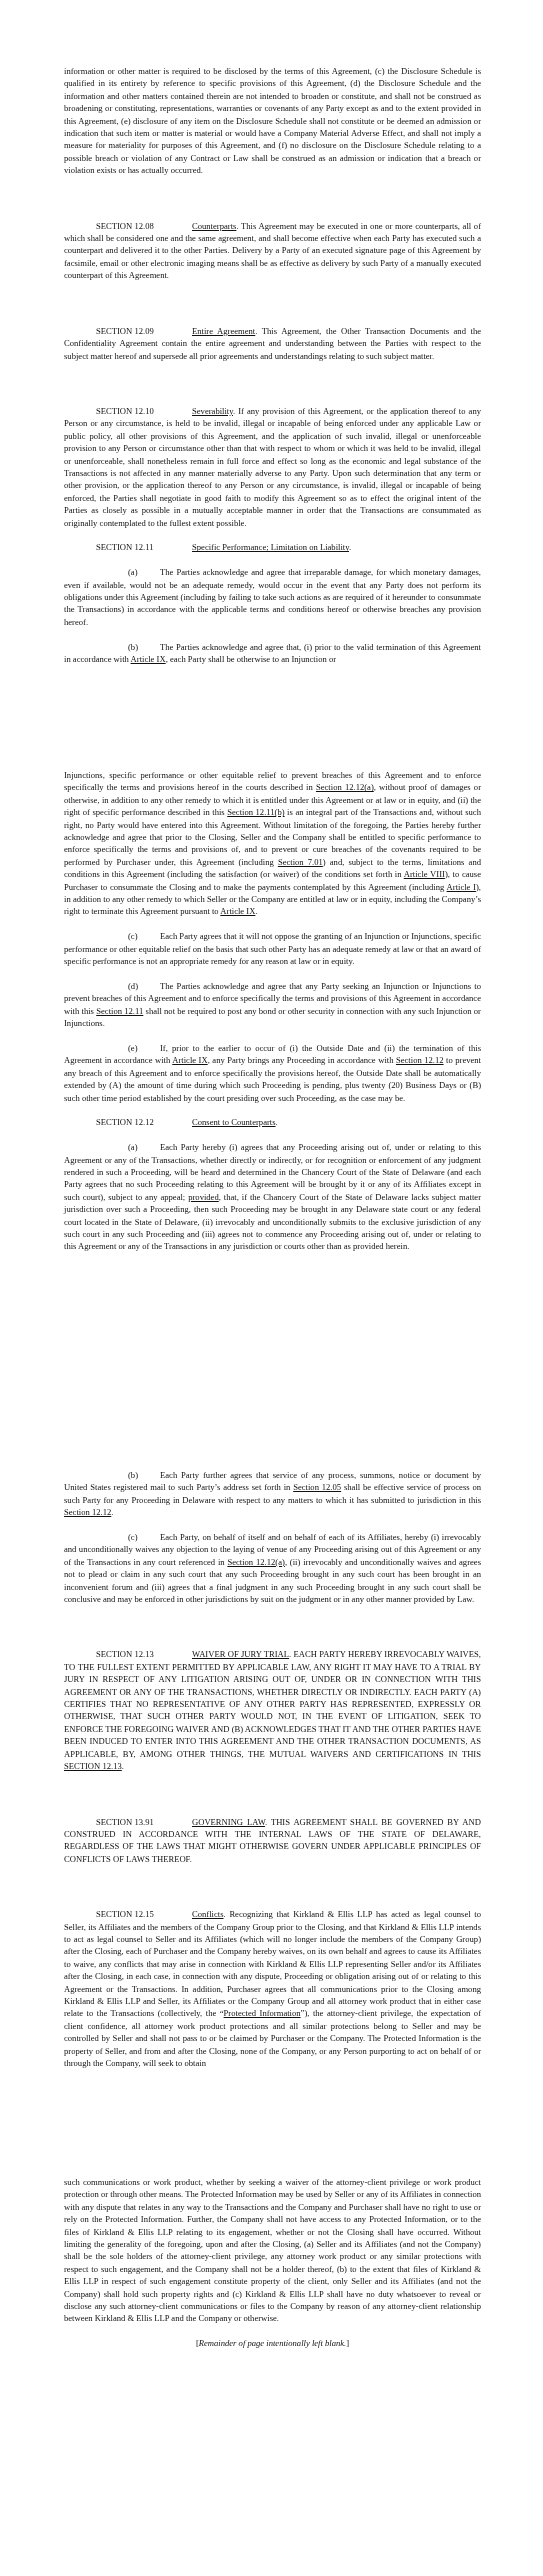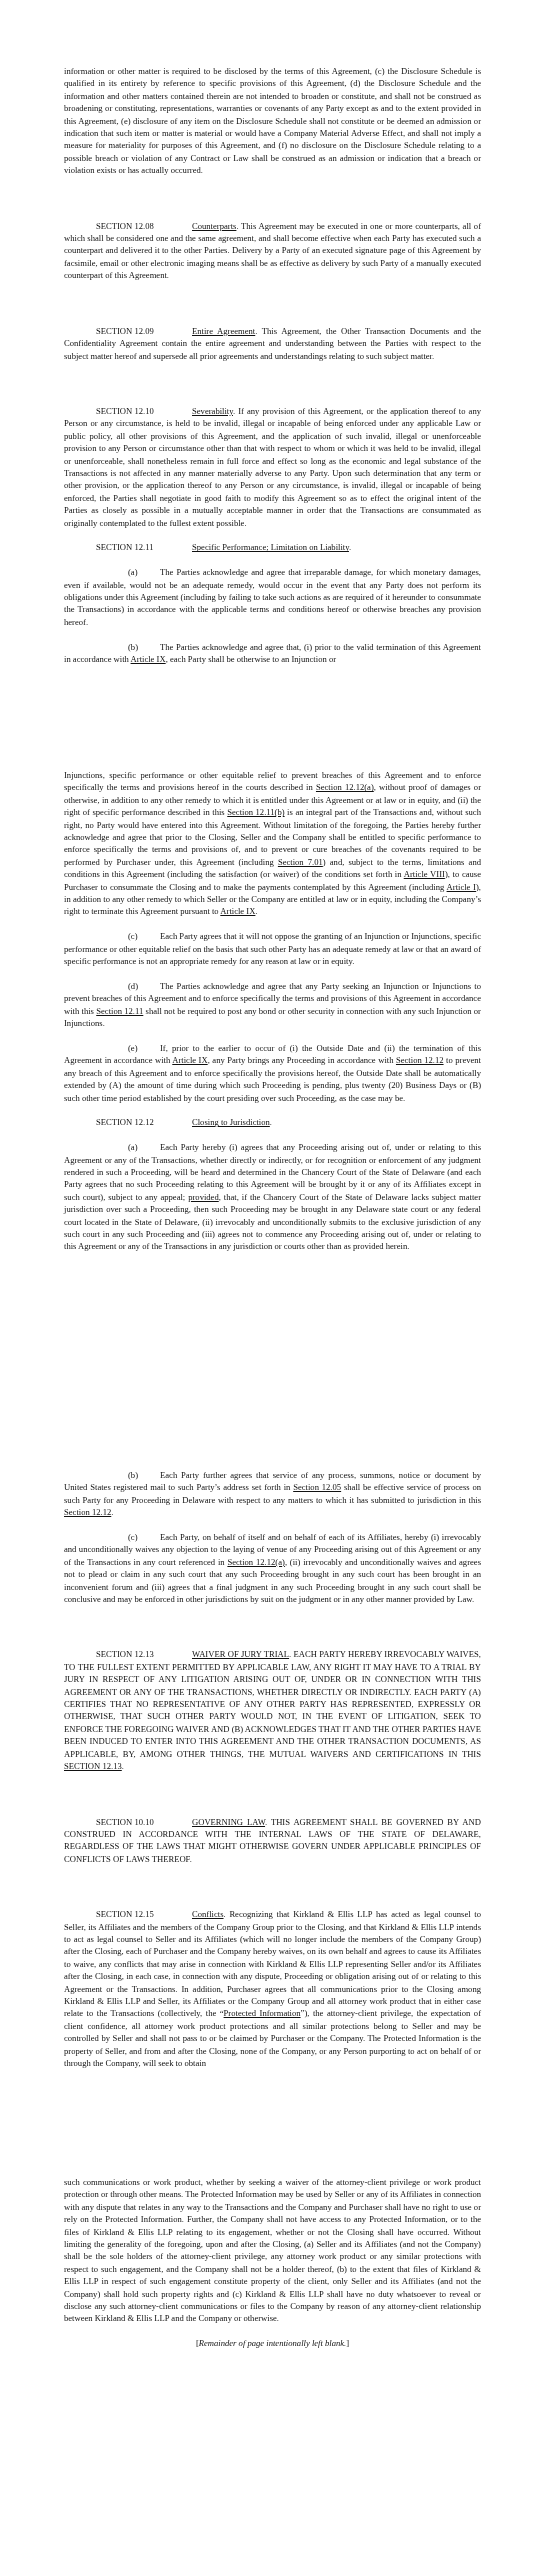--- a/index.html
+++ b/index.html
@@ -32,30 +32,30 @@
         <p class="para sub"><span class="sub-label">(a)</span><span>The Parties acknowledge and agree that irreparable damage, for which monetary damages, even if available, would not be an adequate remedy, would occur in the event that any Party does not perform its obligations under this Agreement (including by failing to take such actions as are required of it hereunder to consummate the Transactions) in accordance with the applicable terms and conditions hereof or otherwise breaches any provision hereof.</span></p>
         <p class="para sub"><span class="sub-label">(b)</span><span>The Parties acknowledge and agree that, (i) prior to the valid termination of this Agreement in accordance with </span><span class="u">Article IX</span><span>, each Party shall be otherwise to an Injunction or</span></p>
       </div>
   </section>
   <section class="page" style="top:704px">
     <div class="content" style="top:65px">
         <p class="para"><span>Injunctions, specific performance or other equitable relief to prevent breaches of this Agreement and to enforce specifically the terms and provisions hereof in the courts described in </span><span class="u">Section 12.12(a)</span><span>, without proof of damages or otherwise, in addition to any other remedy to which it is entitled under this Agreement or at law or in equity, and (ii) the right of specific performance described in this </span><span class="u">Section 12.11(b)</span><span> is an integral part of the Transactions and, without such right, no Party would have entered into this Agreement.  Without limitation of the foregoing, the Parties hereby further acknowledge and agree that prior to the Closing, Seller and the Company shall be entitled to specific performance to enforce specifically the terms and provisions of, and to prevent or cure breaches of the covenants required to be performed by Purchaser under, this Agreement (including </span><span class="u">Section 7.01</span><span>) and, subject to the terms, limitations and conditions in this Agreement (including the satisfaction (or waiver) of the conditions set forth in </span><span class="u">Article VIII</span><span>), to cause Purchaser to consummate the Closing and to make the payments contemplated by this Agreement (including </span><span class="u">Article I</span><span>), in addition to any other remedy to which Seller or the Company are entitled at law or in equity, including the Company’s right to terminate this Agreement pursuant to </span><span class="u">Article IX</span><span>.</span></p>
         <p class="para sub"><span class="sub-label">(c)</span><span>Each Party agrees that it will not oppose the granting of an Injunction or Injunctions, specific performance or other equitable relief on the basis that such other Party has an adequate remedy at law or that an award of specific performance is not an appropriate remedy for any reason at law or in equity.</span></p>
         <p class="para sub"><span class="sub-label">(d)</span><span>The Parties acknowledge and agree that any Party seeking an Injunction or Injunctions to prevent breaches of this Agreement and to enforce specifically the terms and provisions of this Agreement in accordance with this </span><span class="u">Section 12.11</span><span> shall not be required to post any bond or other security in connection with any such Injunction or Injunctions.</span></p>
         <p class="para sub"><span class="sub-label">(e)</span><span>If, prior to the earlier to occur of (i) the Outside Date and (ii) the termination of this Agreement in accordance with </span><span class="u">Article IX</span><span>, any Party brings any Proceeding in accordance with </span><span class="u">Section 12.12</span><span> to prevent any breach of this Agreement and to enforce specifically the provisions hereof, the Outside Date shall be automatically extended by (A) the amount of time during which such Proceeding is pending, plus twenty (20) Business Days or (B) such other time period established by the court presiding over such Proceeding, as the case may be.</span></p>
-        <p class="para heading-only"><span class="sec-num">SECTION 12.12</span><span class="u">Closing to Jurisdiction</span><span>.</span></p>
+        <p class="para heading-only"><span class="sec-num">SECTION 12.12</span><span class="u">Consent to Counterparts</span><span>.</span></p>
         <p class="para sub"><span class="sub-label">(a)</span><span>Each Party hereby (i) agrees that any Proceeding arising out of, under or relating to this Agreement or any of the Transactions, whether directly or indirectly, or for recognition or enforcement of any judgment rendered in such a Proceeding, will be heard and determined in the Chancery Court of the State of Delaware (and each Party agrees that no such Proceeding relating to this Agreement will be brought by it or any of its Affiliates except in such court), subject to any appeal; </span><span class="u">provided</span><span>, that, if the Chancery Court of the State of Delaware lacks subject matter jurisdiction over such a Proceeding, then such Proceeding may be brought in any Delaware state court or any federal court located in the State of Delaware, (ii) irrevocably and unconditionally submits to the exclusive jurisdiction of any such court in any such Proceeding and (iii) agrees not to commence any Proceeding arising out of, under or relating to this Agreement or any of the Transactions in any jurisdiction or courts other than as provided herein.</span></p>
       </div>
   </section>
   <section class="page" style="top:1408px">
     <div class="content" style="top:61px">
         <p class="para sub"><span class="sub-label">(b)</span><span>Each Party further agrees that service of any process, summons, notice or document by United States registered mail to such Party’s address set forth in </span><span class="u">Section 12.05</span><span> shall be effective service of process on such Party for any Proceeding in Delaware with respect to any matters to which it has submitted to jurisdiction in this </span><span class="u">Section 12.12</span><span>.</span></p>
         <p class="para sub"><span class="sub-label">(c)</span><span>Each Party, on behalf of itself and on behalf of each of its Affiliates, hereby (i) irrevocably and unconditionally waives any objection to the laying of venue of any Proceeding arising out of this Agreement or any of the Transactions in any court referenced in </span><span class="u">Section 12.12(a)</span><span>, (ii) irrevocably and unconditionally waives and agrees not to plead or claim in any such court that any such Proceeding brought in any such court has been brought in an inconvenient forum and (iii) agrees that a final judgment in any such Proceeding brought in any such court shall be conclusive and may be enforced in other jurisdictions by suit on the judgment or in any other manner provided by Law.</span></p>
         <p class="para section"><span class="sec-num">SECTION 12.13</span><span class="u">WAIVER OF JURY TRIAL</span><span>.  EACH PARTY HEREBY IRREVOCABLY WAIVES, TO THE FULLEST EXTENT PERMITTED BY APPLICABLE LAW, ANY RIGHT IT MAY HAVE TO A TRIAL BY JURY IN RESPECT OF ANY LITIGATION ARISING OUT OF, UNDER OR IN CONNECTION WITH THIS AGREEMENT OR ANY OF THE TRANSACTIONS, WHETHER DIRECTLY OR INDIRECTLY.  EACH PARTY (A) CERTIFIES THAT NO REPRESENTATIVE OF ANY OTHER PARTY HAS REPRESENTED, EXPRESSLY OR OTHERWISE, THAT SUCH OTHER PARTY WOULD NOT, IN THE EVENT OF LITIGATION, SEEK TO ENFORCE THE FOREGOING WAIVER AND (B) ACKNOWLEDGES THAT IT AND THE OTHER PARTIES HAVE BEEN INDUCED TO ENTER INTO THIS AGREEMENT AND THE OTHER TRANSACTION DOCUMENTS, AS APPLICABLE, BY, AMONG OTHER THINGS, THE MUTUAL WAIVERS AND CERTIFICATIONS IN THIS </span><span class="u">SECTION 12.13</span><span>.</span></p>
-        <p class="para section"><span class="sec-num">SECTION 10.10</span><span class="u">GOVERNING LAW</span><span>.  THIS AGREEMENT SHALL BE GOVERNED BY AND CONSTRUED IN ACCORDANCE WITH THE INTERNAL LAWS OF THE STATE OF DELAWARE, REGARDLESS OF THE LAWS THAT MIGHT OTHERWISE GOVERN UNDER APPLICABLE PRINCIPLES OF CONFLICTS OF LAWS THEREOF.</span></p>
+        <p class="para section"><span class="sec-num">SECTION 13.91</span><span class="u">GOVERNING LAW</span><span>.  THIS AGREEMENT SHALL BE GOVERNED BY AND CONSTRUED IN ACCORDANCE WITH THE INTERNAL LAWS OF THE STATE OF DELAWARE, REGARDLESS OF THE LAWS THAT MIGHT OTHERWISE GOVERN UNDER APPLICABLE PRINCIPLES OF CONFLICTS OF LAWS THEREOF.</span></p>
         <p class="para section"><span class="sec-num">SECTION 12.15</span><span class="u">Conflicts</span><span>.  Recognizing that Kirkland &amp; Ellis LLP has acted as legal counsel to Seller, its Affiliates and the members of the Company Group prior to the Closing, and that Kirkland &amp; Ellis LLP intends to act as legal counsel to Seller and its Affiliates (which will no longer include the members of the Company Group) after the Closing, each of Purchaser and the Company hereby waives, on its own behalf and agrees to cause its Affiliates to waive, any conflicts that may arise in connection with Kirkland &amp; Ellis LLP representing Seller and/or its Affiliates after the Closing, in each case, in connection with any dispute, Proceeding or obligation arising out of or relating to this Agreement or the Transactions.  In addition, Purchaser agrees that all communications prior to the Closing among Kirkland &amp; Ellis LLP and Seller, its Affiliates or the Company Group and all attorney work product that in either case relate to the Transactions (collectively, the “</span><span class="u">Protected Information</span><span>”), the attorney-client privilege, the expectation of client confidence, all attorney work product protections and all similar protections belong to Seller and may be controlled by Seller and shall not pass to or be claimed by Purchaser or the Company.  The Protected Information is the property of Seller, and from and after the Closing, none of the Company, or any Person purporting to act on behalf of or through the Company, will seek to obtain</span></p>
       </div>
   </section>
   <section class="page" style="top:2111px">
     <div class="content" style="top:65px">
         <p class="para"><span>such communications or work product, whether by seeking a waiver of the attorney-client privilege or work product protection or through other means.  The Protected Information may be used by Seller or any of its Affiliates in connection with any dispute that relates in any way to the Transactions and the Company and Purchaser shall have no right to use or rely on the Protected Information.  Further, the Company shall not have access to any Protected Information, or to the files of Kirkland &amp; Ellis LLP relating to its engagement, whether or not the Closing shall have occurred.  Without limiting the generality of the foregoing, upon and after the Closing, (a) Seller and its Affiliates (and not the Company) shall be the sole holders of the attorney-client privilege, any attorney work product or any similar protections with respect to such engagement, and the Company shall not be a holder thereof, (b) to the extent that files of Kirkland &amp; Ellis LLP in respect of such engagement constitute property of the client, only Seller and its Affiliates (and not the Company) shall hold such property rights and (c) Kirkland &amp; Ellis LLP shall have no duty whatsoever to reveal or disclose any such attorney-client communications or files to the Company by reason of any attorney-client relationship between Kirkland &amp; Ellis LLP and the Company or otherwise.</span></p>
         <p class="center-note"><span>[</span><i>Remainder of page intentionally left blank.</i><span>]</span></p>
       </div>
 
   </section>

